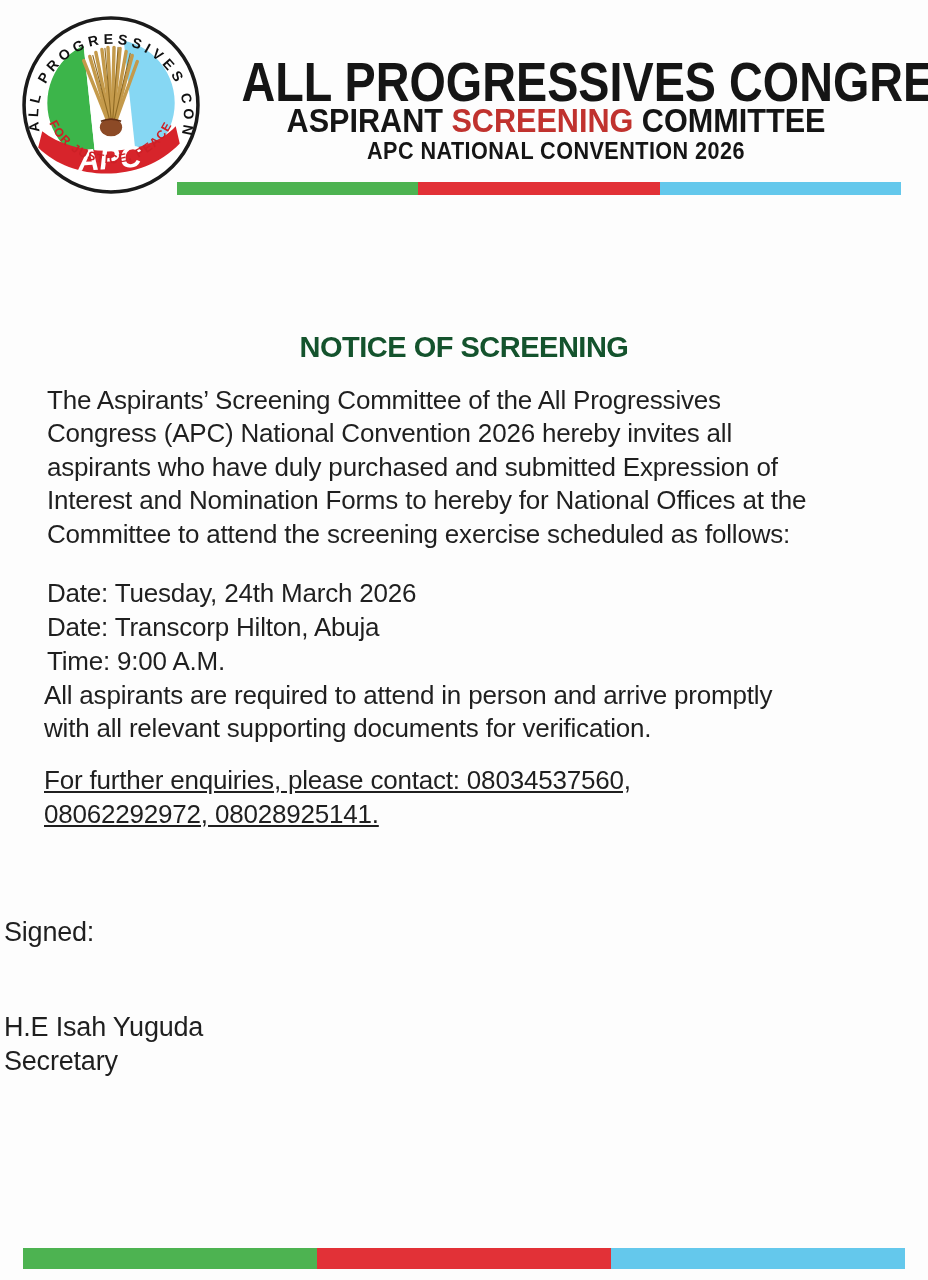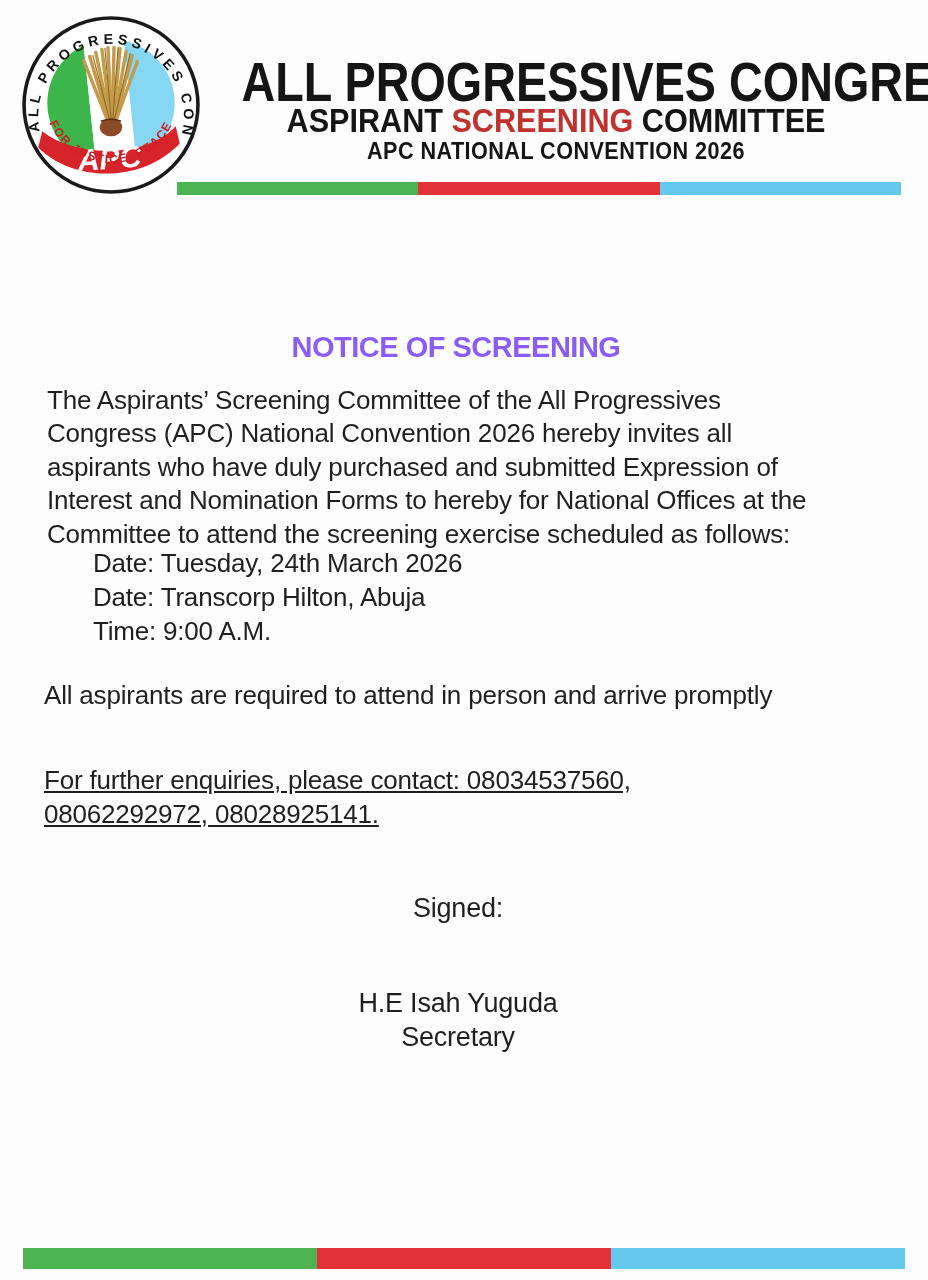--- a/index.html
+++ b/index.html
@@ -28,33 +28,33 @@
   .bar { position: absolute; display: flex; }
   .bar > div { flex: 1; }
   .bar .seg-green { background: #4db351; }
   .bar .seg-red   { background: #e23137; }
   .bar .seg-blue  { background: #64c8ec; }
   .bar-top    { left: 177px; top: 182px; width: 724px; height: 13px; }
   .bar-bottom { left: 23px;  top: 1248px; width: 882px; height: 21px; }
 
   
   .notice-heading {
-    position: absolute; left: 32px; width: 848px; top: 331px;
+    position: absolute; left: 40px; width: 848px; top: 331px;
     text-align: center; font-size: 29px; font-weight: 700; letter-spacing: -0.5px;
-    color: #8b5cf6;
+    color: #14532d;
   }
   .para { position: absolute; left: 47px; font-size: 26px; line-height: 33.4px;
           white-space: nowrap; letter-spacing: -0.2px; }
   .p1 { top: 384px; }
-  .pd { top: 546px; line-height: 34px; margin-left: 46px; }
+  .pd { top: 576px; line-height: 34px; }
   .p2 { top: 679px; left: 44px; }
   .p3 { top: 763px; left: 44px; line-height: 34px; text-decoration: underline; }
 
-  .center-line { position: absolute; left: 16px; width: 884px; text-align: center;
-                 font-size: 27px; letter-spacing: -0.2px; }
+  .center-line { position: absolute; left: 4px; width: 884px; text-align: left;
+                 font-size: 27px; letter-spacing: -0.2px; margin-top: 24px; }
   .signed    { top: 893px; }
   .sig-name  { top: 988px; }
   .sig-title { top: 1022px; }
 </style>
 </head>
 <body>
 
 <div class="page">
 
   <div class="logo-wrap">
@@ -133,20 +133,21 @@
   </div>
 
   <div class="para pd">
     <div>Date: Tuesday, 24th March 2026</div>
     <div>Date: Transcorp Hilton, Abuja</div>
     <div>Time: 9:00 A.M.</div>
   </div>
 
   <div class="para p2">
     <div>All aspirants are required to attend in person and arrive promptly</div>
+    <div>with all relevant supporting documents for verification.</div>
   </div>
 
   <div class="para p3">
     <div>For further enquiries, please contact: 08034537560,</div>
     <div>08062292972, 08028925141.</div>
   </div>
 
   <div class="center-line signed">Signed:</div>
   <div class="center-line sig-name">H.E Isah Yuguda</div>
   <div class="center-line sig-title">Secretary</div>

